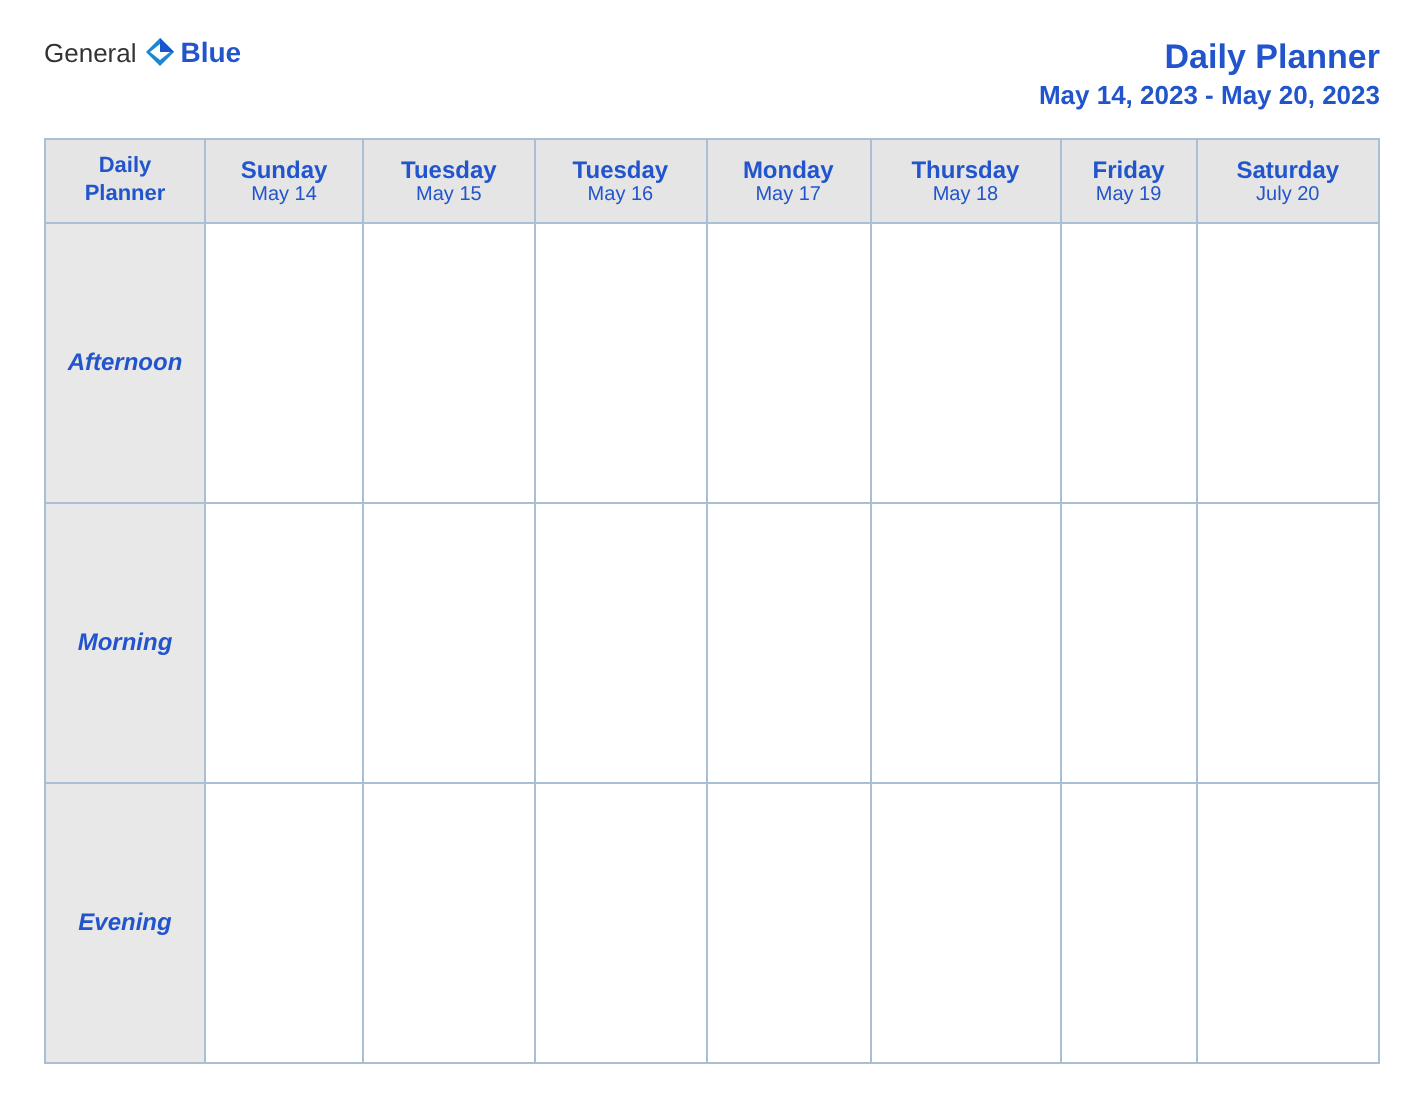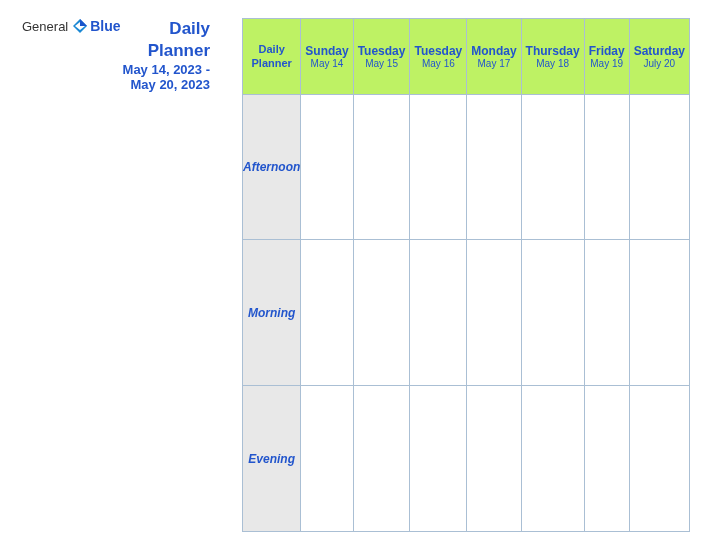--- a/index.html
+++ b/index.html
@@ -9,22 +9,21 @@
       width: 712px;
       height: 550px;
       overflow: hidden;
     }
     .page {
       width: 712px;
       height: 550px;
       background: #fff;
       padding: 18px 22px 18px 22px;
       display: flex;
-      flex-direction: row;
-      gap: 32px;
+      flex-direction: column;
     }
     .header {
       display: flex;
       justify-content: space-between;
       align-items: flex-start;
       margin-bottom: 14px;
     }
     .logo-area {
       display: flex;
       flex-direction: column;
@@ -70,22 +69,22 @@
       flex: 1;
       border: 1.5px solid #aabfd4;
     }
     .calendar-table th,
     .calendar-table td {
       border: 1px solid #aabfd4;
       text-align: center;
       vertical-align: middle;
     }
     .header-row th {
-      background: #bef264;
-      padding: 23px 4px;
+      background: #e5e5e5;
+      padding: 6px 4px;
     }
     .header-label {
       font-size: 11px;
       color: #2255cc;
       font-weight: bold;
       line-height: 1.3;
     }
     .header-day {
       font-size: 12px;
       color: #2255cc;

